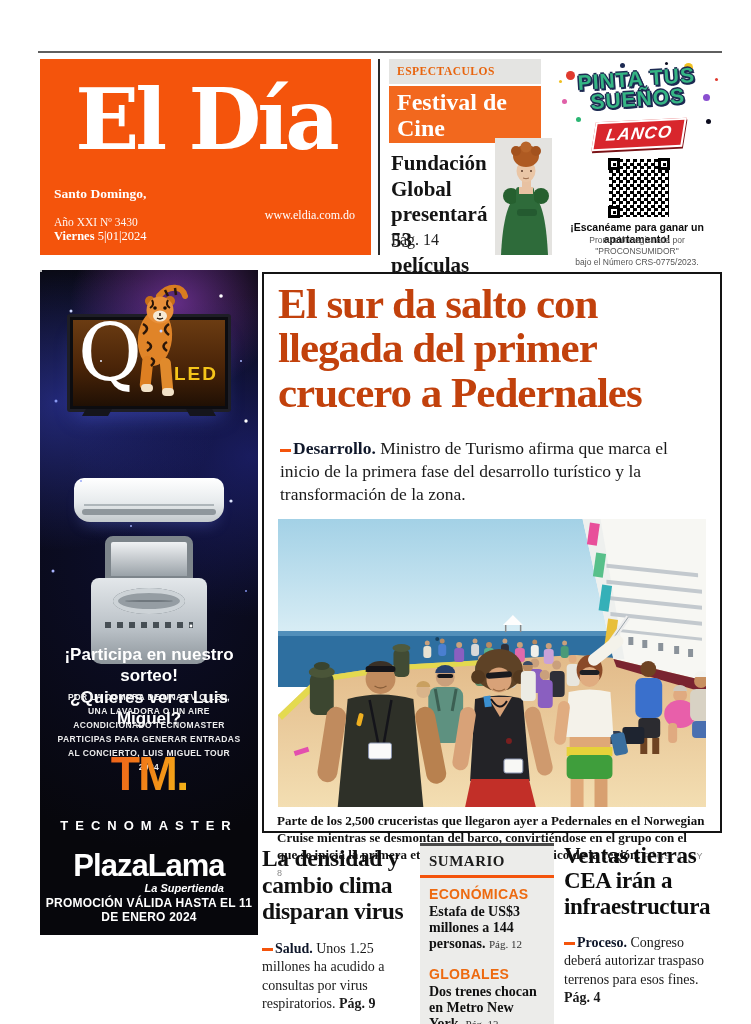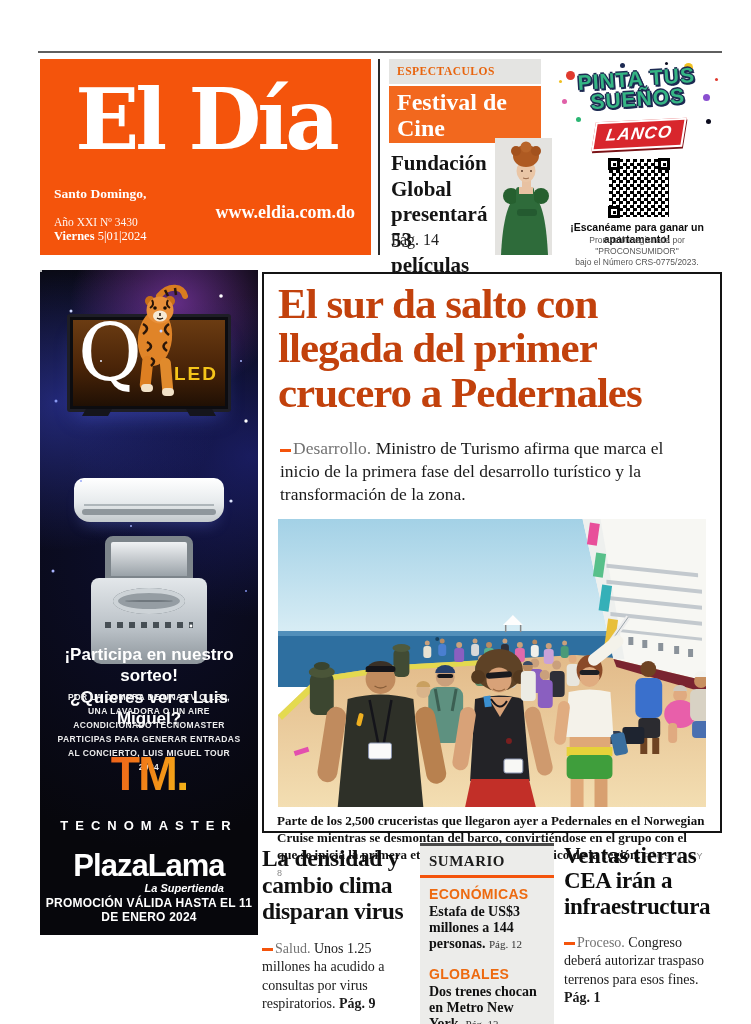--- a/index.html
+++ b/index.html
@@ -9,21 +9,21 @@
   .top-rule{position:absolute;left:38px;top:51px;width:684px;height:2px;background:#5f5f5f;}
   
   .masthead{position:absolute;left:40px;top:59px;width:331px;height:196px;background:#F4540C;}
   .logo{position:absolute;top:-4px;left:0;right:0;text-align:center;color:#fff;
         font-family:"DejaVu Serif",serif;font-weight:bold;font-size:84px;letter-spacing:-4px;line-height:1.55;}
   .mast-left{position:absolute;left:14px;bottom:10px;color:#fff;line-height:1.25;}
   .mast-city{font-weight:bold;font-size:13.5px;}
   .mast-edition{font-size:11.5px;opacity:.95;margin-top:12px;}
   .mast-date{font-size:12.5px;}
   .mast-date .d{font-weight:bold;}
-  .mast-web{position:absolute;right:16px;bottom:32px;color:#fff;font-weight:bold;font-size:18px;}
+  .mast-web{position:absolute;right:16px;bottom:32px;color:#fff;font-weight:normal;font-size:12px;}
   .mast-divider{position:absolute;left:378px;top:59px;width:2px;height:196px;background:#2d2d2d;}
   
   .espect{position:absolute;left:389px;top:59px;width:152px;height:196px;}
   .esp-bar{position:absolute;top:0;left:0;right:0;height:25px;background:#E4E4E2;
            color:#E8650F;font-weight:bold;font-size:11.5px;letter-spacing:.5px;line-height:25px;padding-left:8px;box-sizing:border-box;}
   .esp-title{position:absolute;top:27px;left:0;right:0;height:57px;background:#F2681E;color:#fff;
              font-weight:bold;font-size:24px;line-height:1.1;padding:3px 8px;box-sizing:border-box;}
   .esp-summary{position:absolute;top:92px;left:2px;width:104px;font-weight:bold;font-size:21px;line-height:1.22;color:#141414;}
   .esp-page{position:absolute;top:172px;left:2px;font-size:16px;color:#222;}
   .esp-photo{position:absolute;left:106px;top:79px;width:57px;height:117px;}
@@ -95,21 +95,21 @@
   .tm-name{position:absolute;top:548px;left:0;right:0;text-align:center;font-size:13px;font-weight:bold;
       letter-spacing:7px;color:#fff;}
   .plaza{position:absolute;top:578px;left:0;right:0;text-align:center;font-weight:bold;font-size:31px;letter-spacing:-1px;}
   .plaza-tag{position:absolute;top:612px;left:0;right:34px;text-align:right;font-style:italic;font-size:11px;font-weight:bold;}
   .promo-validity{position:absolute;bottom:11px;left:0;right:0;text-align:center;font-weight:bold;font-size:12px;letter-spacing:.2px;}
   
   .main-box{position:absolute;left:262px;top:272px;width:460px;height:561px;border:2px solid #141414;
       box-sizing:border-box;background:#fff;}
   .headline{margin:8px 14px 0;font-weight:bold;font-size:43px;line-height:1.03;letter-spacing:-1px;color:#c2410c;}
   .deck{margin:22px 16px 0;font-size:17.5px;line-height:1.33;color:#1a1a1a;}
-  .kicker{color:#737373;font-weight:normal;}
+  .kicker{color:#0f172a;font-weight:bold;}
   .kdash{display:inline-block;width:11px;height:3px;background:#F4540C;margin-right:2px;vertical-align:2px;}
   .photo{display:block;margin:12px auto 0;width:428px;height:288px;}
   .caption{margin:5px 13px 0;font-weight:bold;font-size:13px;line-height:1.32;color:#111;}
   .cap-pages{font-family:"Liberation Sans",sans-serif;font-weight:normal;font-size:9px;color:#8b8b8b;letter-spacing:.5px;}
   
   .col-salud{position:absolute;left:262px;top:845px;width:154px;}
   .col-salud h2{margin:0;font-weight:600;font-size:23.5px;line-height:1.13;color:#111;letter-spacing:-.3px;}
   .bdeck{margin-top:15px;font-size:14px;line-height:1.32;color:#1a1a1a;}
   .pg-bold{font-weight:bold;margin-top:16px;}
   .col-sumario{position:absolute;left:420px;top:843px;width:134px;box-sizing:border-box;background:#ECECEA;
@@ -459,16 +459,16 @@
       <div class="s-txt"><span>Estafa de US$3 millones a 144 personas.</span> <span class="s-pg">Pág. 12</span></div>
     </div>
     <div class="s-item">
       <div class="s-sec">GLOBALES</div>
       <div class="s-txt"><span>Dos trenes chocan en Metro New York.</span> <span class="s-pg">Pág. 13</span></div>
     </div>
   </div>
 
   <div class="col-proceso">
     <h2>Ventas tierras CEA irán a infraestructura</h2>
-    <p class="bdeck"><span class="kdash"></span><span class="kicker">Proceso.</span> <span>Congreso deberá autorizar traspaso terrenos para esos fines.</span> <span class="pg-bold">Pág. 1</span></p>
+    <p class="bdeck"><span class="kdash"></span><span class="kicker">Proceso.</span> <span>Congreso deberá autorizar traspaso terrenos para esos fines.</span> <span class="pg-bold">Pág. 4</span></p>
   </div>
 
 </div>
 
 </body></html>

